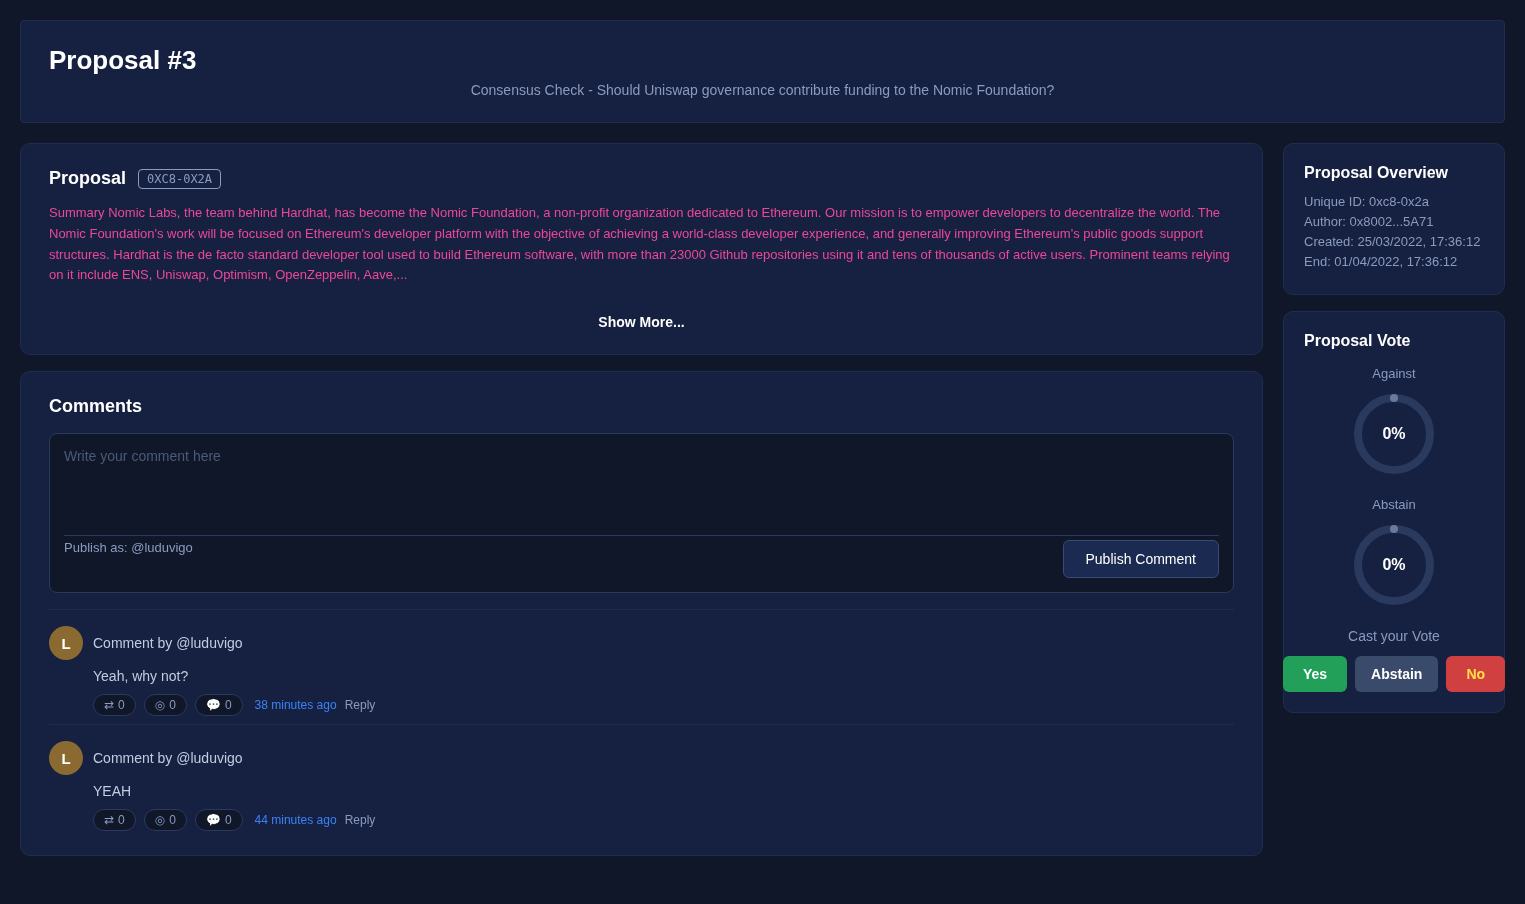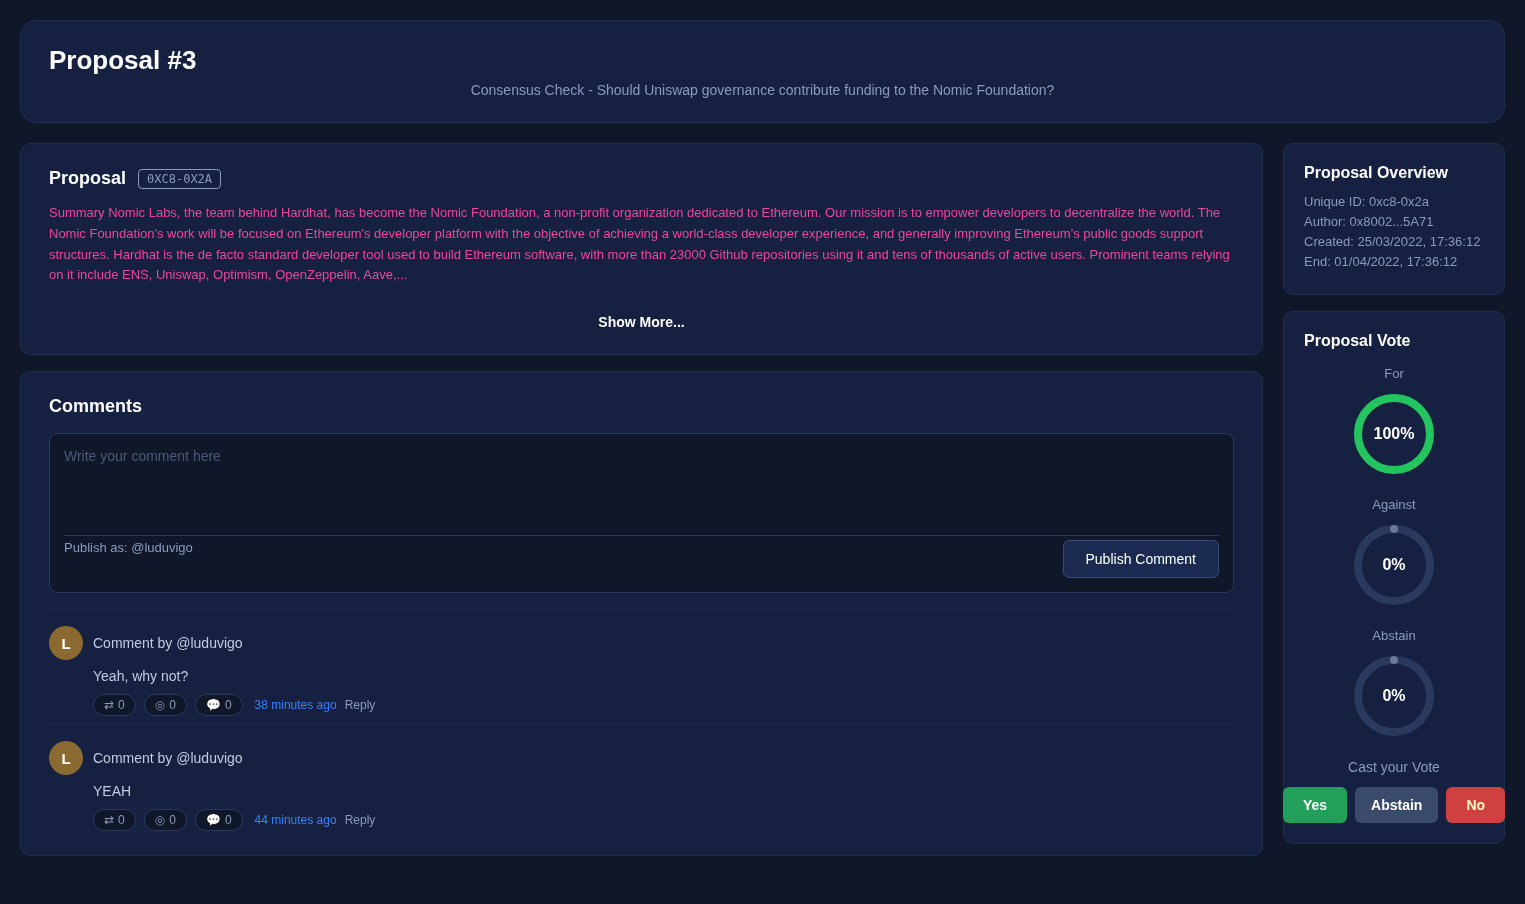--- a/index.html
+++ b/index.html
@@ -8,21 +8,21 @@
       color: #e0e6f0;
       font-family: -apple-system, BlinkMacSystemFont, 'Segoe UI', sans-serif;
       font-size: 14px;
       min-height: 904px;
       padding: 20px;
     }
 
     
     .header-card {
       background-color: #162040;
-      border-radius: 16px;
+      border-radius: 4px;
       padding: 24px 28px;
       margin-bottom: 20px;
       border: 1px solid #1e2e50;
     }
     .header-title {
       font-size: 26px;
       font-weight: 700;
       color: #ffffff;
       margin-bottom: 6px;
     }
@@ -313,21 +313,21 @@
       color: #ffffff;
       padding: 10px 16px;
       border-radius: 6px;
       cursor: pointer;
       font-size: 14px;
       font-weight: 600;
     }
     .vote-no {
       background-color: #d04040;
       border: none;
-      color: #fef9c3;
+      color: #fde047;
       padding: 10px 20px;
       border-radius: 6px;
       cursor: pointer;
       font-size: 14px;
       font-weight: 600;
     }
   </style>
 </head>
 <body>
 
@@ -399,30 +399,20 @@
       <div class="overview-title">Proposal Overview</div>
       <div class="overview-row">Unique ID: 0xc8-0x2a</div>
       <div class="overview-row">Author: 0x8002...5A71</div>
       <div class="overview-row">Created: 25/03/2022, 17:36:12</div>
       <div class="overview-row">End: 01/04/2022, 17:36:12</div>
     </div>
 
     <div class="vote-card">
       <div class="vote-title">Proposal Vote</div>
 
-      <div class="vote-section">
-        <div class="vote-label">For</div>
-        <div class="donut-container">
-          <svg width="90" height="90" viewBox="0 0 90 90">
-            <circle cx="45" cy="45" r="36" fill="none" stroke="#2a3a5e" stroke-width="8"></circle>
-            <circle cx="45" cy="45" r="36" fill="none" stroke="#22c55e" stroke-width="8" stroke-dasharray="226.19 226.19" stroke-dashoffset="0" stroke-linecap="round"></circle>
-          </svg>
-          <div class="donut-text">100%</div>
-        </div>
-      </div>
 
       <div class="vote-section">
         <div class="vote-label">Against</div>
         <div class="donut-container">
           <svg width="90" height="90" viewBox="0 0 90 90">
             <circle cx="45" cy="45" r="36" fill="none" stroke="#2a3a5e" stroke-width="8"></circle>
             <circle cx="45" cy="45" r="36" fill="none" stroke="#6a7a9a" stroke-width="8" stroke-dasharray="0 226.19" stroke-dashoffset="0" stroke-linecap="round"></circle>
           </svg>
           <div class="donut-text">0%</div>
         </div>

